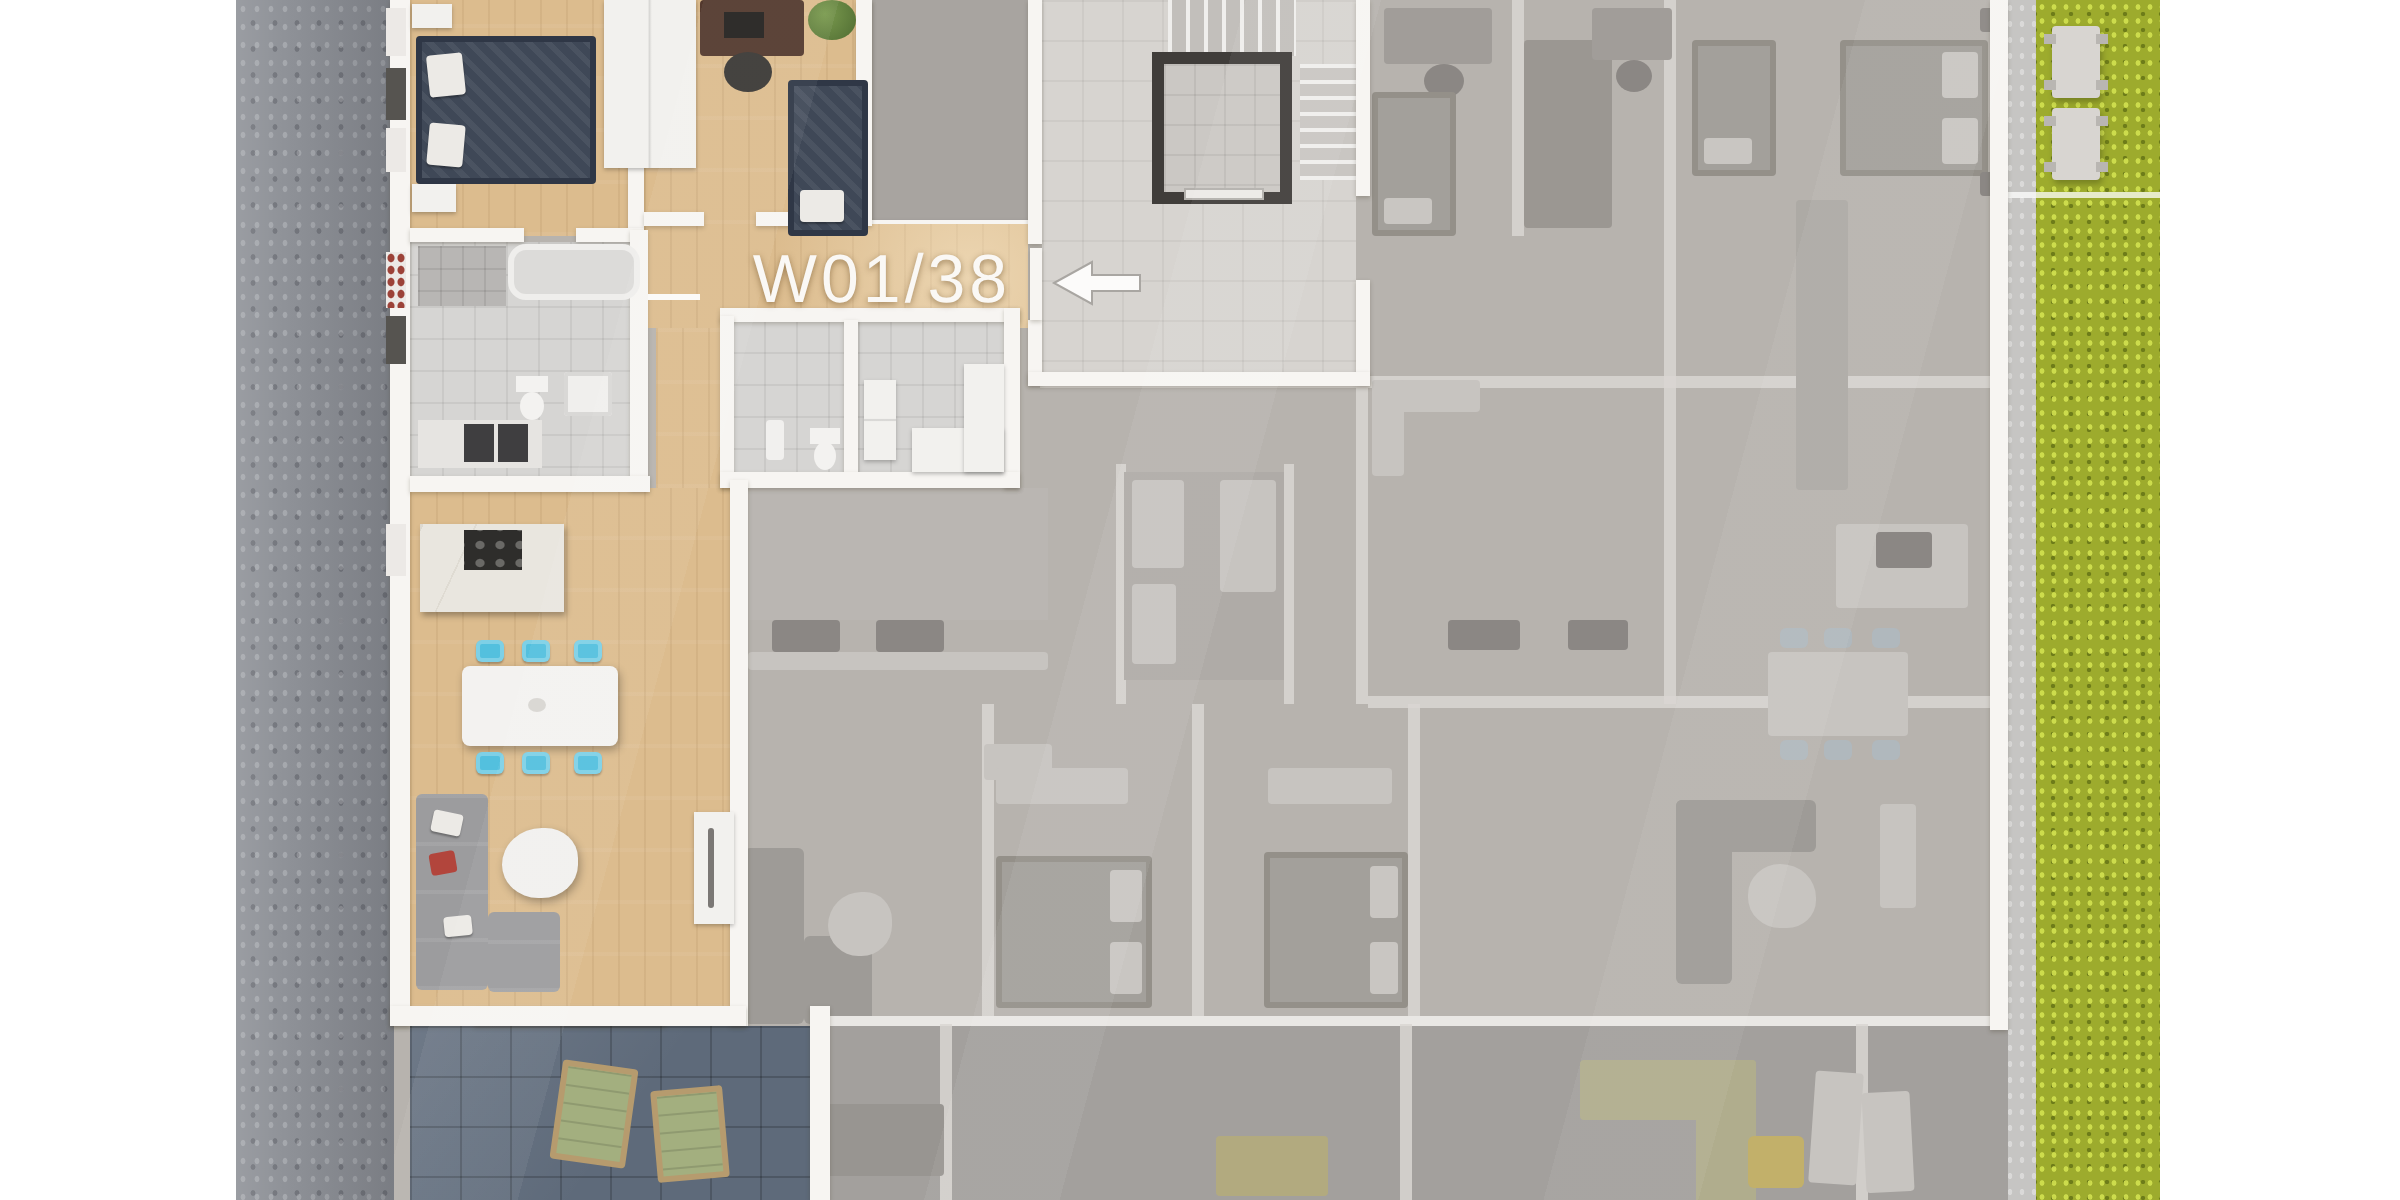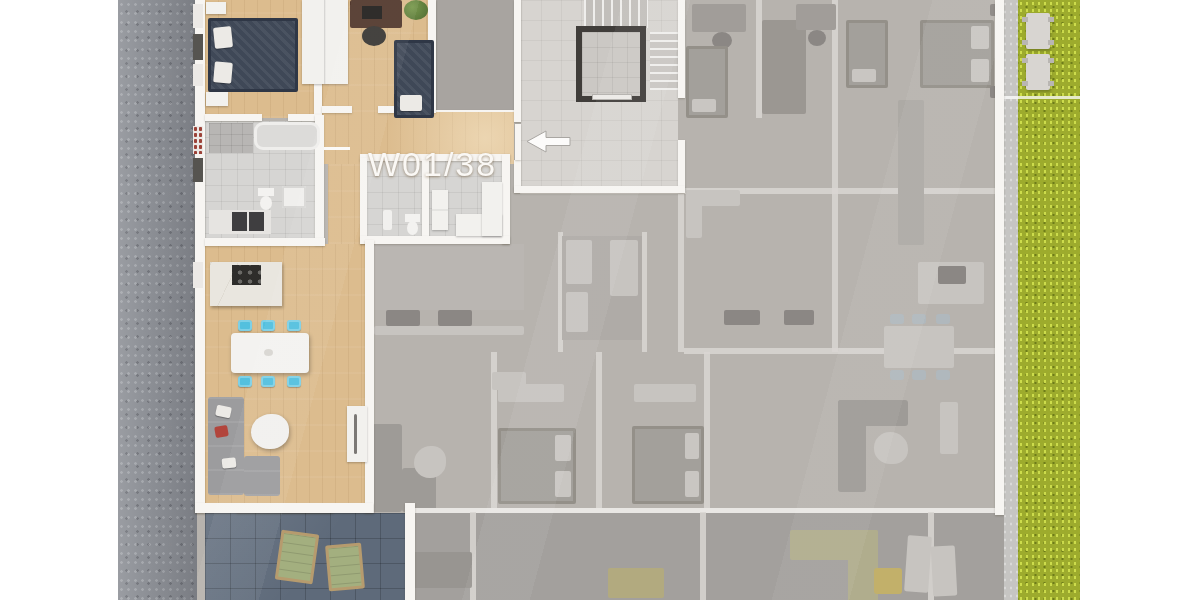--- a/index.html
+++ b/index.html
@@ -54,21 +54,21 @@
   .whiteblk{background:#f2f1ee;box-shadow:0 1px 2px rgba(0,0,0,.25);}
   .sofa{background:#9c9c9e;border-radius:3px;
     background-image:repeating-linear-gradient(0deg,rgba(255,255,255,.08) 0 2px,transparent 2px 24px);}
   .chair{width:14px;height:11px;background:var(--chair_cyan,#53c0de);border-radius:3px;
     box-shadow:inset 0 0 0 2px rgba(255,255,255,.25),0 1px 1px rgba(0,0,0,.25);}
   .gchair{width:14px;height:10px;background:#aeb9c0;border-radius:3px;opacity:.8;}
   .streak{pointer-events:none;
     background:linear-gradient(105deg,transparent 0 16%,rgba(255,255,255,.055) 16% 23%,transparent 23% 44%,
       rgba(255,255,255,.06) 44% 51%,transparent 51% 76%,rgba(255,255,255,.05) 76% 84%,transparent 84%);}
   .unitlabel{font-size:34px;letter-spacing:2px;color:var(--label_white,#faf8f5);
-    text-shadow:0 1px 3px rgba(90,60,20,.5);font-weight:400;text-align:left;cursor:pointer;margin-top:24px;}
+    text-shadow:0 1px 3px rgba(90,60,20,.5);font-weight:400;text-align:center;cursor:pointer;}
   .plant{border-radius:50%;background:radial-gradient(circle at 35% 35%,#7a9a4e,#4f6c32);}
 </style>
 </head>
 <body>
 
 <div class="stage">
 
   <div class="abs gravel" style="left:118px;top:0;width:80px;height:600px;"></div>
   <div class="abs path" style="left:1002px;top:0;width:16px;height:600px;"></div>
   <div class="abs grass" style="left:1018px;top:0;width:62px;height:600px;"></div>

